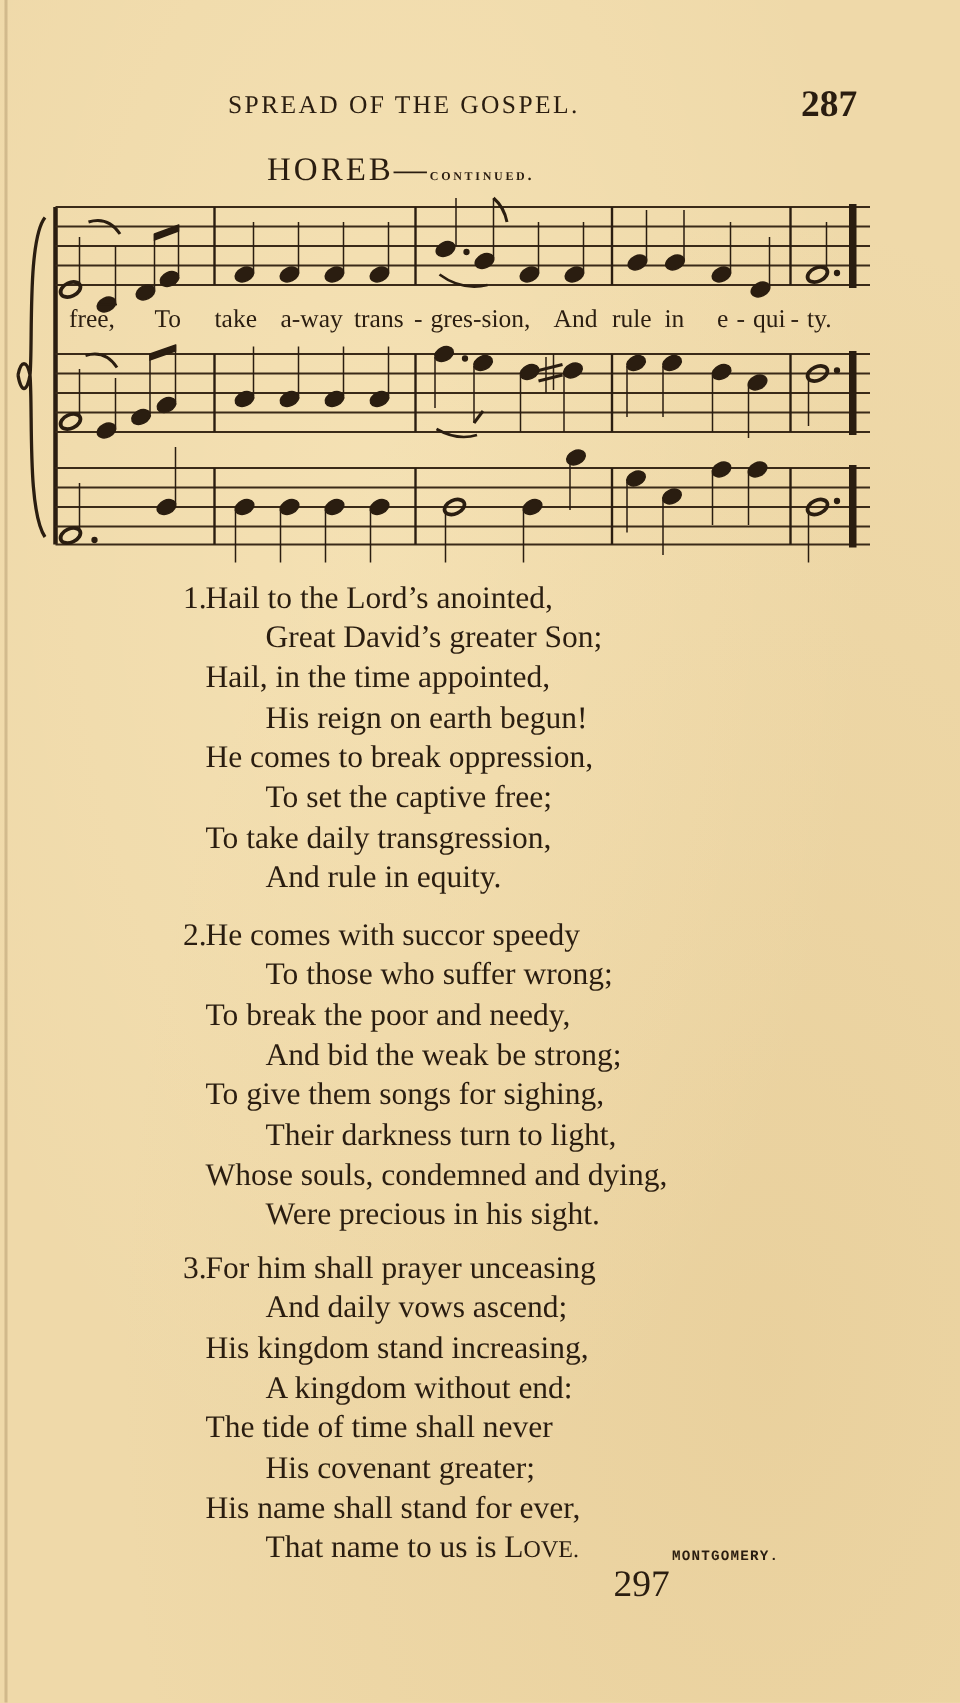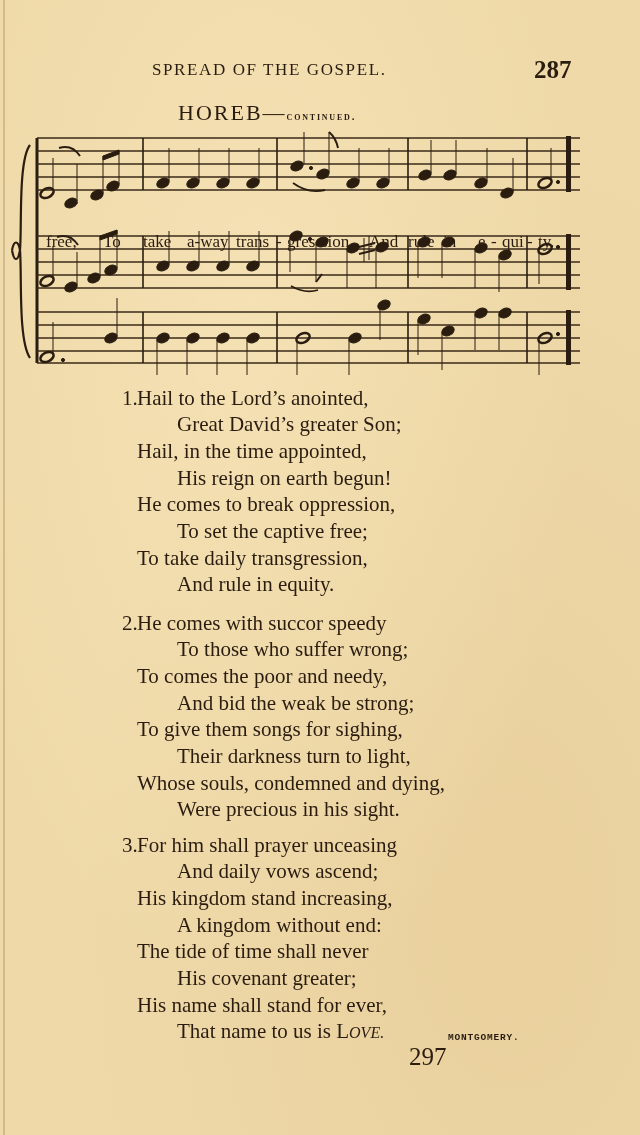--- a/index.html
+++ b/index.html
@@ -11,29 +11,29 @@
     color: #2a1d10;
     font-family: "DejaVu Serif", "Liberation Serif", serif;
   }
   .page-edge { position: absolute; left: 3px; top: 0; width: 2px; height: 1135px; background: rgba(120,90,50,0.25); }
   .running-head { position: absolute; top: 60px; left: 152px; font-size: 17px; letter-spacing: 1.6px; font-family: "Liberation Serif", serif; }
   .page-number { position: absolute; top: 56px; left: 534px; font-size: 25px; font-weight: bold; font-family: "Liberation Serif", serif; }
   .tune-title { position: absolute; top: 100px; left: 178px; font-size: 22px; letter-spacing: 2px; font-family: "Liberation Serif", serif; }
   .tune-title .cont { font-size: 11px; letter-spacing: 1.8px; font-variant: small-caps; font-weight: bold; }
   .music { position: absolute; left: 0; top: 0; width: 640px; height: 400px; }
   .lyrics { position: absolute; top: 203px; left: 0; width: 640px; height: 24px; font-size: 17px; font-family: "Liberation Serif", serif; }
-  .lyrics span { position: absolute; top: 0; white-space: nowrap; margin-top: 29px; }
+  .lyrics span { position: absolute; top: 0; white-space: nowrap; }
   .verse { position: absolute; left: 0; width: 640px; font-family: "Liberation Serif", serif; font-size: 21px; }
   .verse .num { position: absolute; left: 122px; }
   .verse .line { position: absolute; white-space: nowrap; }
   .verse .line.main { left: 137px; }
   .verse .line.indent { left: 177px; }
   .author { position: absolute; top: 1032px; left: 448px; font-size: 9.5px; font-weight: bold; letter-spacing: 0.8px; font-family: Liberation Mono, monospace; }
   .footer-number { position: absolute; top: 1043px; left: 409px; font-size: 25px; font-family: "Liberation Serif", serif; }
-  .sc { font-size: 16px; font-style: italic; }
+  .sc { font-size: 16px; }
 </style>
 </head>
 <body>
 
 <div class="page-edge"></div>
 
 <div class="running-head">SPREAD OF THE GOSPEL.</div>
 <div class="page-number">287</div>
 
 <div class="tune-title">
@@ -249,21 +249,21 @@
   <span class="line main" style="top:106px">He comes to break oppression,</span>
   <span class="line indent" style="top:133px">To set the captive free;</span>
   <span class="line main" style="top:160px">To take daily transgression,</span>
   <span class="line indent" style="top:186px">And rule in equity.</span>
 </div>
 
 <div class="verse" style="top:611px">
   <span class="num" style="top:0">2.</span>
   <span class="line main" style="top:0">He comes with succor speedy</span>
   <span class="line indent" style="top:26px">To those who suffer wrong;</span>
-  <span class="line main" style="top:53px">To comes the poor and needy,</span>
+  <span class="line main" style="top:53px">To break the poor and needy,</span>
   <span class="line indent" style="top:80px">And bid the weak be strong;</span>
   <span class="line main" style="top:106px">To give them songs for sighing,</span>
   <span class="line indent" style="top:133px">Their darkness turn to light,</span>
   <span class="line main" style="top:160px">Whose souls, condemned and dying,</span>
   <span class="line indent" style="top:186px">Were precious in his sight.</span>
 </div>
 
 <div class="verse" style="top:833px">
   <span class="num" style="top:0">3.</span>
   <span class="line main" style="top:0">For him shall prayer unceasing</span>

